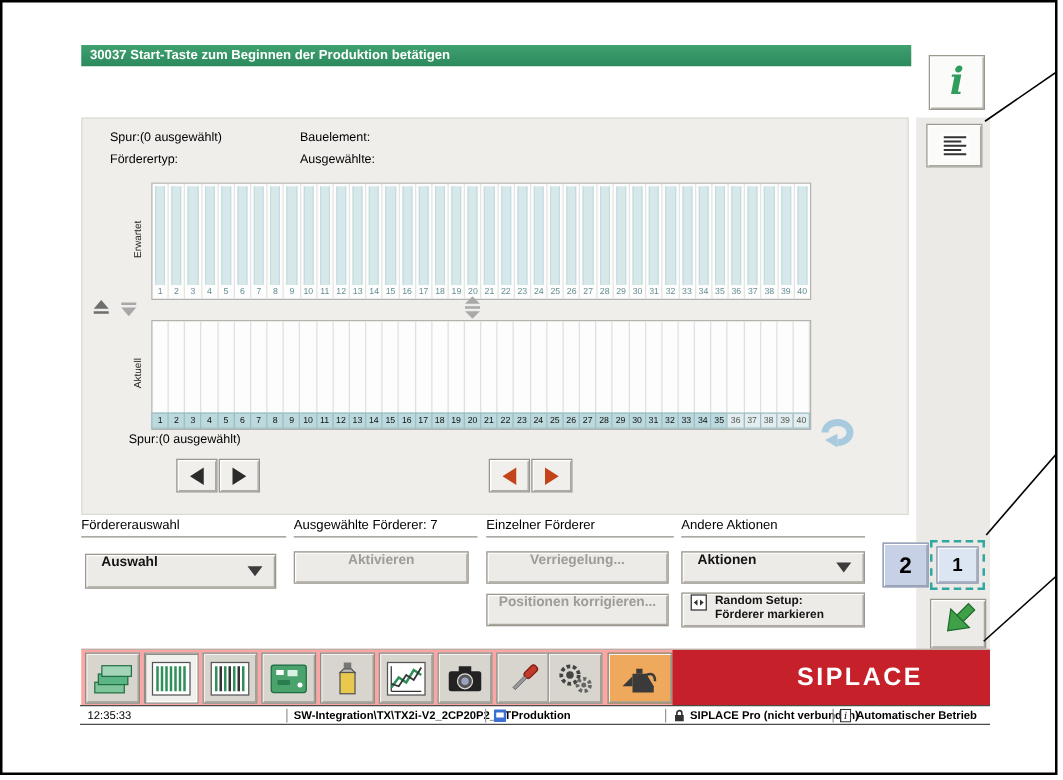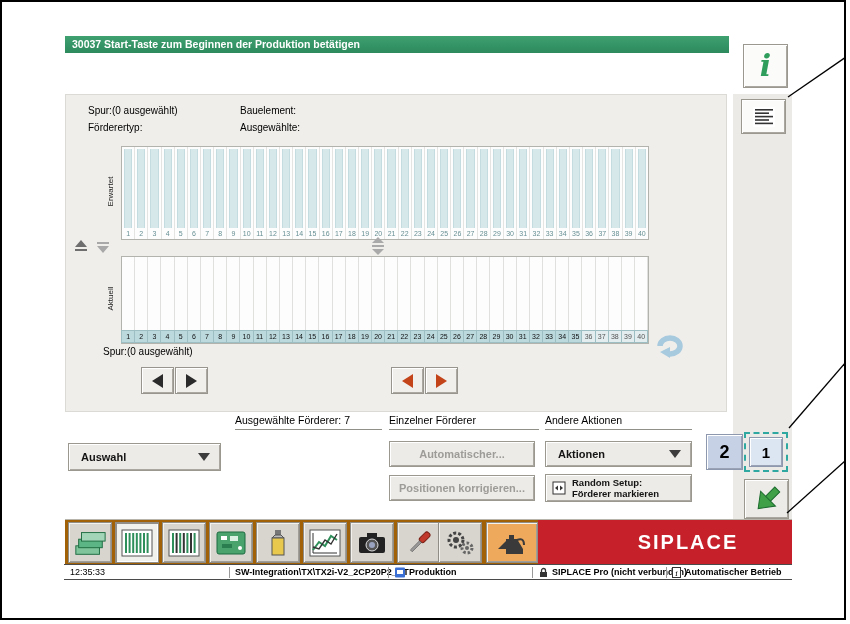--- a/index.html
+++ b/index.html
@@ -32,31 +32,31 @@
   .ibtn{position:absolute;display:flex;align-items:center;justify-content:center;background:none;border:none}
   .navbtn{position:absolute;width:33px;height:27px;display:flex;align-items:center;justify-content:center;
           background:#f1efec;border:1px solid #97958d;box-shadow:inset 1px 1px 0 #fff,inset -1px -1px 0 #aaa8a0}
   .tl{width:0;height:0;border-top:7px solid transparent;border-bottom:7px solid transparent;border-right:11px solid #2b2b2b}
   .tr{width:0;height:0;border-top:7px solid transparent;border-bottom:7px solid transparent;border-left:11px solid #2b2b2b}
   .red .tl{border-right-color:#c4441a}
   .red .tr{border-left-color:#c4441a}
   .sec{position:absolute}
   .sec .st{font-size:10.5px;color:#000;margin-bottom:3px;white-space:nowrap}
   .sec .sl{height:1px;background:#909088}
-  .btn{position:absolute;display:flex;align-items:center;justify-content:center;background:#edebe7;border:1px solid #9a988f;
+  .btn{position:absolute;display:flex;justify-content:center;background:#edebe7;border:1px solid #9a988f;
        box-shadow:inset 1px 1px 0 #fff,inset -1px -1px 0 #a9a79f;font-size:11px;font-weight:bold;color:#141414;white-space:nowrap}
   .btn.left{justify-content:flex-start;padding-left:12px}
   .btn.disabled{color:#9e9c98}
   .dtri{width:0;height:0;border-left:6px solid transparent;border-right:6px solid transparent;border-top:8px solid #3c3c3c}
   .dtri.gray{border-top-color:#a5a39f}
   .combo .dtri{position:absolute;right:10px;top:50%;margin-top:-4px}
   .numbtn{position:absolute;display:flex;align-items:center;justify-content:center;font-weight:bold;color:#000;
           border:1px solid #8d97ad;box-shadow:inset 1px 1px 0 #fff,inset -1px -1px 0 #9aa2b5}
   .marquee{position:absolute;border:2px dashed #2fa8a2;background:transparent}
-  .toolbar{position:absolute;left:63px;top:517px;width:727px;height:45px;background:#a16207;border-top:1px solid #b7b4ac}
+  .toolbar{position:absolute;left:63px;top:517px;width:727px;height:45px;background:#fca5a5;border-top:1px solid #b7b4ac}
   .tbtn{position:absolute;top:2px;width:44px;height:41px;display:flex;align-items:center;justify-content:center;
         background:#d8d5ce;border:1px solid #8f8d85;box-shadow:inset 1px 1px 0 #f4f2ee,inset -1px -1px 0 #a09e96}
   .tbtn.pressed{background:#f0f0ed;box-shadow:inset 1px 1px 0 #908e86,inset -1px -1px 0 #fff}
   .tbtn.orange{background:#efa95d;width:52px}
   .brand{position:absolute;left:473px;top:0;width:254px;height:44px;background:#c6212a;color:#fff;
          display:flex;align-items:center;justify-content:center;padding-left:46px;
          font-size:20px;font-weight:bold;letter-spacing:2px}
   .statusbar{position:absolute;left:62px;top:562px;width:728px;height:16px;background:#fff;
              border-top:1px solid #4a4a4a;border-bottom:1px solid #4a4a4a;font-size:9px}
   .sit{position:absolute;top:2px;white-space:nowrap;color:#000;line-height:11px}
@@ -480,39 +480,46 @@
     </div>
 
     <div class="navbtn red" style="left:325px;top:272px">
       <span class="tl"></span>
     </div>
     <div class="navbtn red" style="left:359px;top:272px">
       <span class="tr"></span>
     </div>
   </div>
 
+  <div class="sec" style="left:63px;top:412px;width:164px">
+    <div class="st">Fördererauswahl</div>
+      <div class="sl"></div>
+  </div>
   <div class="sec" style="left:233px;top:412px;width:147px">
     <div class="st">Ausgewählte Förderer: 7</div>
       <div class="sl"></div>
   </div>
   <div class="sec" style="left:543px;top:412px;width:147px">
     <div class="st">Andere Aktionen</div>
       <div class="sl"></div>
   </div>
   <div class="sec" style="left:387px;top:412px;width:150px">
     <div class="st">Einzelner Förderer</div>
       <div class="sl"></div>
   </div>
 
   <div class="btn left combo" style="left:66px;top:441px;width:153px;height:28px">
     <span>Auswahl</span>
     <span class="dtri"></span>
   </div>
+  <div class="btn disabled" style="left:233px;top:439px;width:140px;height:26px">
+    <span>Aktivieren</span>
+  </div>
   <div class="btn disabled" style="left:387px;top:439px;width:146px;height:26px">
-    <span>Automatischer...</span>
+    <span>Verriegelung...</span>
   </div>
   <div class="btn disabled" style="left:387px;top:473px;width:146px;height:26px">
     <span>Positionen korrigieren...</span>
   </div>
   <div class="btn left combo" style="left:543px;top:439px;width:147px;height:26px">
     <span>Aktionen</span>
     <span class="dtri"></span>
   </div>
   <div class="btn" style="left:543px;top:472px;width:147px;height:28px;justify-content:flex-start;padding-left:6px;gap:6px">
     <svg width="14" height="14" viewBox="0 0 14 14">

